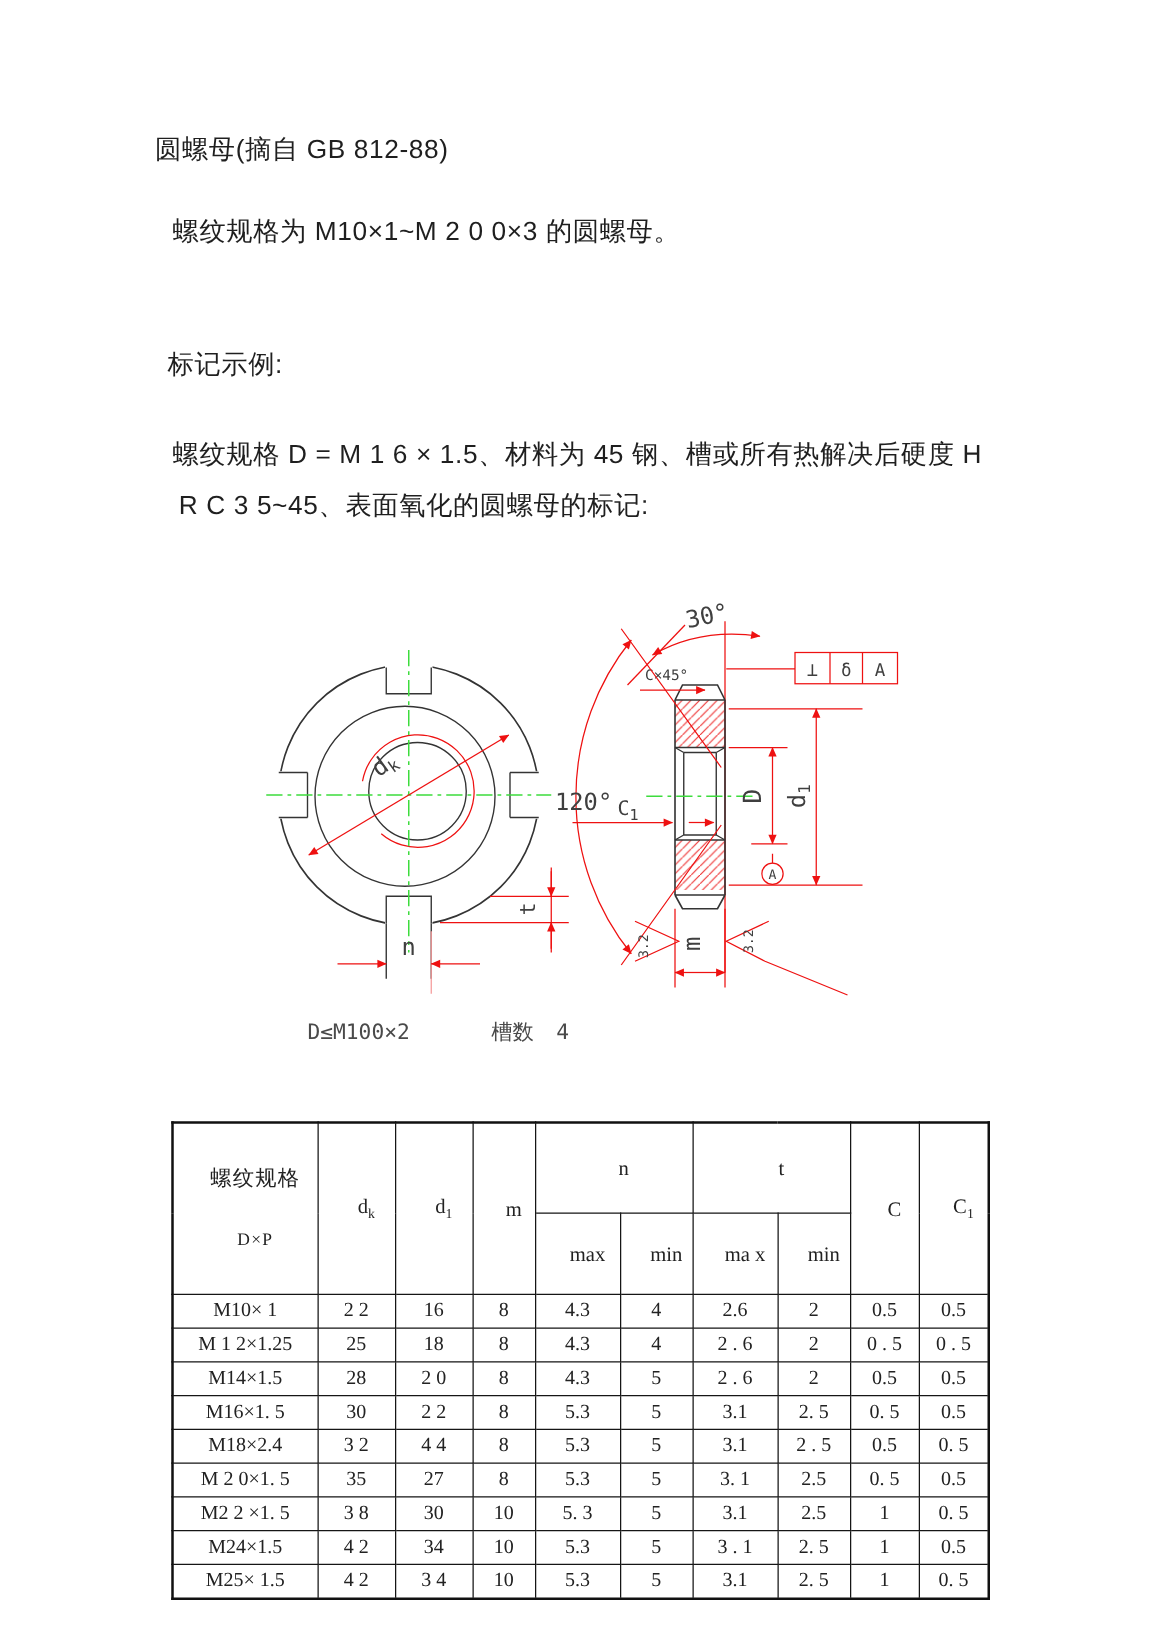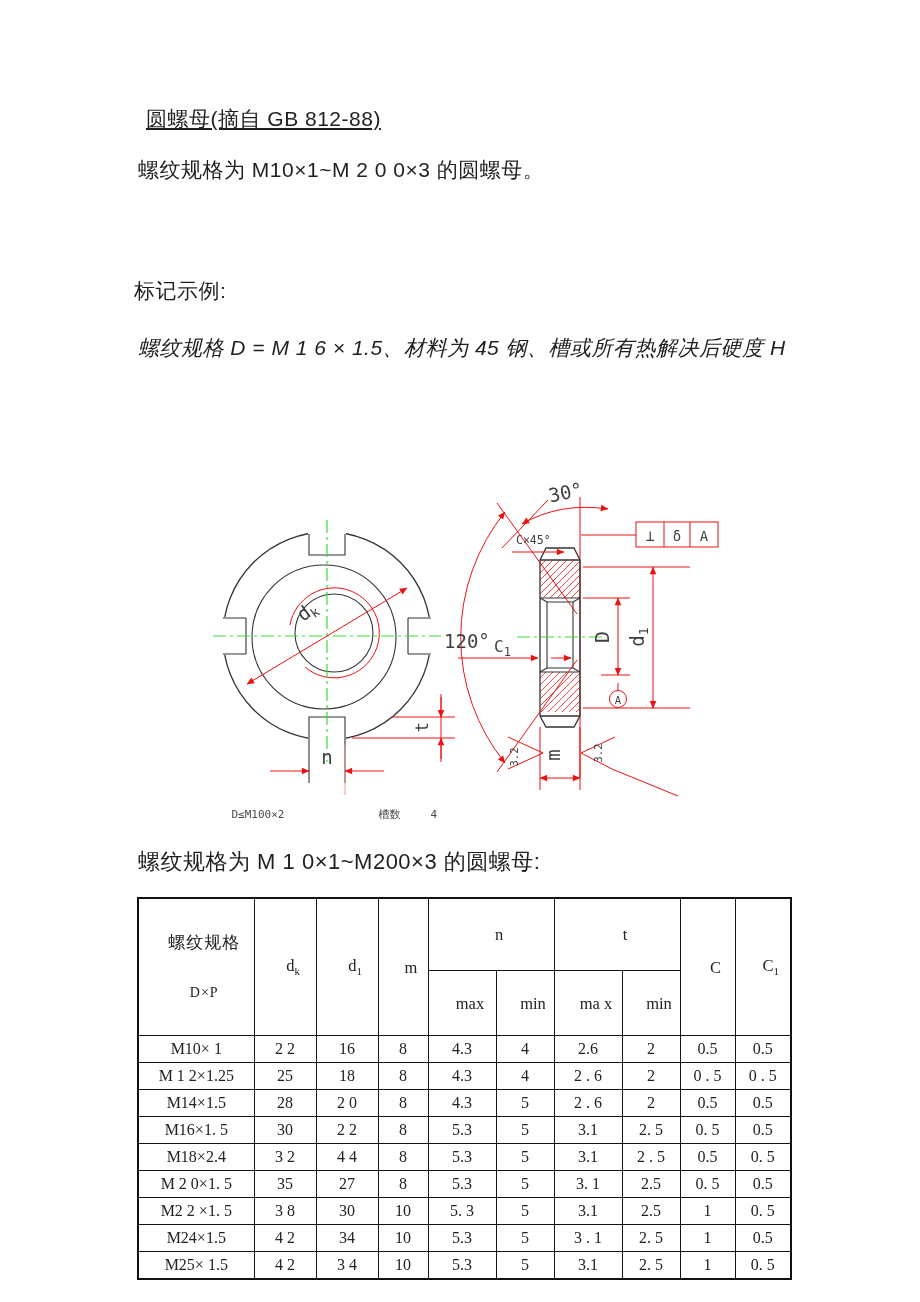--- a/index.html
+++ b/index.html
@@ -1,21 +1,21 @@
 <!DOCTYPE html>
 <html><head>
 <meta charset="utf-8">
 <style>
   html,body{margin:0;padding:0;background:#fff;}
   .page{position:relative;width:920px;height:1302px;background:#ffffff;overflow:hidden;
         font-family:"Liberation Sans",sans-serif;color:#1f1f1f;}
   .tline{position:absolute;white-space:pre;font-size:21px;letter-spacing:0.5px;}
   
   .note{position:absolute;left:205px;font-family:"DejaVu Sans Mono","Liberation Sans",sans-serif;
-        font-size:11px;color:#4a4a4a;white-space:pre;}
+        font-size:17px;color:#4a4a4a;white-space:pre;}
   .note .nc{display:inline-block;width:147px;}
   .note .nl{display:inline-block;width:52px;}
   
   table.spec{position:absolute;left:137px;top:897px;border-collapse:collapse;
              border:2px solid #111;table-layout:fixed;
              font-family:"Liberation Serif","DejaVu Serif",serif;color:#222;}
   table.spec th,table.spec td{border:1.5px solid #151515;text-align:center;vertical-align:middle;
              padding:0;font-weight:normal;font-size:16px;height:26px;line-height:1.05;white-space:pre;}
   table.spec thead th{font-size:16.5px;padding-left:16px;}
   .spec .h2{font-size:14px;letter-spacing:1px;}
@@ -27,24 +27,25 @@
   .red{stroke:#ee1111;fill:none;stroke-width:1px;}
   .pink{stroke:#f59a9a;fill:none;stroke-width:1px;}
   .grn{stroke:#3ddc3d;fill:none;stroke-width:1.2px;stroke-dasharray:13 4 3 4;}
   .wmask{fill:#ffffff;stroke:none;}
 </style>
 </head>
 <body>
 
 <div class="page">
 
-  <div class="tline" style="left:146px;top:105px;text-decoration:underline;">圆螺母(摘自 GB 812-88)</div>
-  <div class="tline" style="left:138px;top:156px;">螺纹规格为 M10×1~M 2 0 0×3 的圆螺母。</div>
+  <div class="tline" style="left:124px;top:105px;">圆螺母(摘自 GB 812-88)</div>
+  <div class="tline" style="left:138px;top:171px;">螺纹规格为 M10×1~M 2 0 0×3 的圆螺母。</div>
   <div class="tline" style="left:134px;top:277px;">标记示例:</div>
-  <div class="tline" style="left:138px;top:334px;font-style:italic;">螺纹规格 D = M 1 6 × 1.5、材料为 45 钢、槽或所有热解决后硬度 H</div>
+  <div class="tline" style="left:138px;top:349px;">螺纹规格 D = M 1 6 × 1.5、材料为 45 钢、槽或所有热解决后硬度 H</div>
+  <div class="tline" style="left:143px;top:390px;">R C 3 5~45、表面氧化的圆螺母的标记:</div>
 
   <svg style="position:absolute;left:0;top:455px;" width="920" height="400" viewBox="0 455 920 400">
     <defs>
       <marker id="ar" viewBox="0 0 10 10" refX="9.5" refY="5" markerWidth="10" markerHeight="7.5" orient="auto-start-reverse">
         <path d="M0,0.6 L10,5 L0,9.4 z" fill="#ee1111"></path>
       </marker>
       <pattern id="hatch" patternUnits="userSpaceOnUse" width="7" height="7">
         <path d="M0,7 L7,0" stroke="#ee3333" stroke-width="0.9"></path>
       </pattern>
     </defs>
@@ -157,21 +158,20 @@
         <path class="red" d="M615,737 L581,753 L612,769 M612,769 L678,796"></path>
         <text x="602" y="753" font-size="10.5" text-anchor="middle" transform="rotate(-90 602 753)">3.2</text>
       </g>
     </g>
   </svg>
 
   <div class="note" style="top:794px;">
     <span class="nc">D≤M100×2</span><span class="nl">槽数</span><span class="nv">4</span>
   </div>
 
-  <div class="tline" style="left:138px;top:847px;font-size:22px;">螺纹规格为 M 1 0×1~M200×3 的圆螺母:</div>
 
   <table class="spec">
     <colgroup>
       <col style="width:116px">
         <col style="width:62px">
         <col style="width:62px">
         <col style="width:50px">
       <col style="width:68px">
         <col style="width:58px">
         <col style="width:68px">

